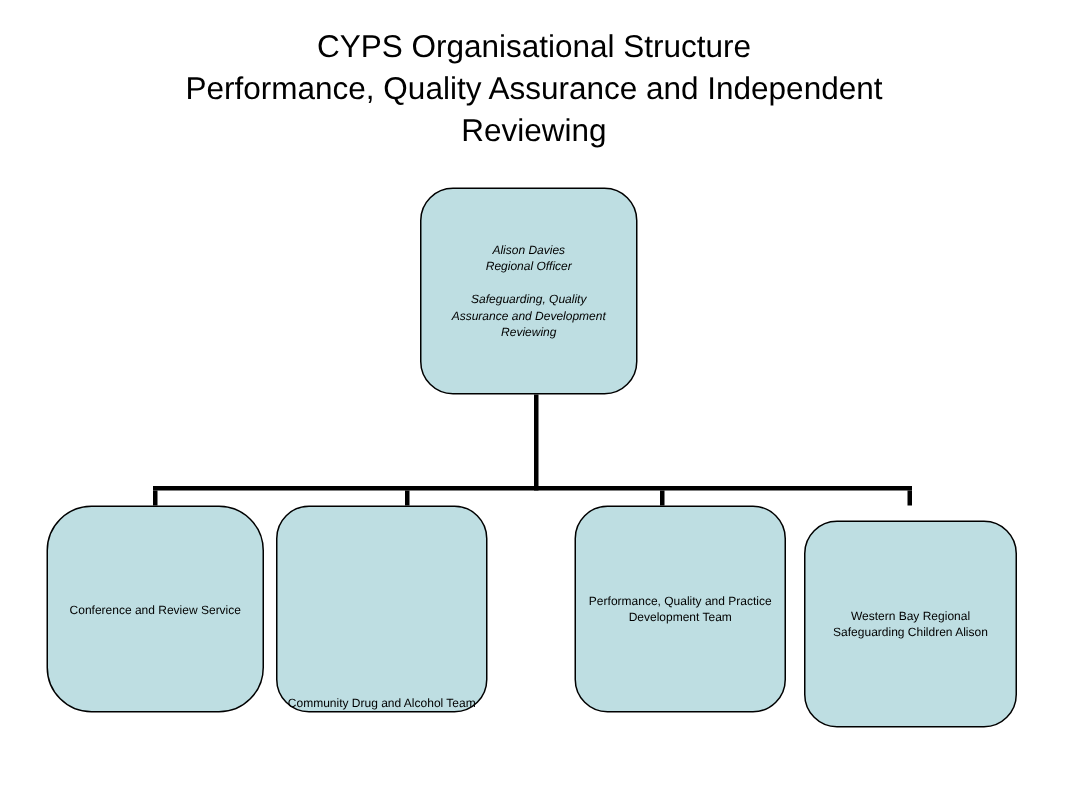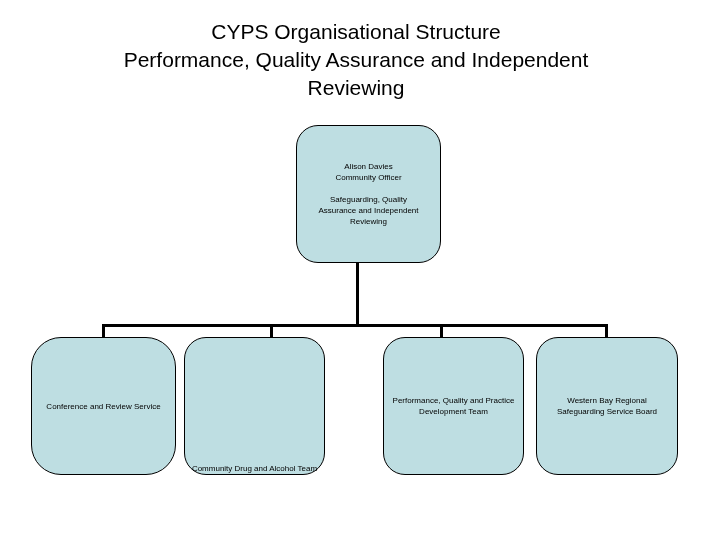--- a/index.html
+++ b/index.html
@@ -40,25 +40,25 @@
     display: flex;
     flex-direction: column;
     align-items: center;
     justify-content: center;
     text-align: center;
     font-size: 8px;
     line-height: 11px;
     color: var(--text);
     padding: 0 5px;
   }
-  .node-root   { left: 296px; top: 125px; width: 145px; height: 138px; }
+  .node-root   { left: 280px; top: 125px; width: 145px; height: 138px; font-style: italic; }
   .node-child1 { left: 31px;  top: 337px; width: 145px; height: 138px; border-radius: 30px; }
   .node-child2 { left: 184px; top: 337px; width: 141px; height: 138px; justify-content: flex-end; }
   .node-child3 { left: 371px; top: 337px; width: 141px; height: 138px; margin-left: 12px; }
-  .node-child4 { left: 536px; top: 337px; width: 142px; height: 138px; }
+  .node-child4 { left: 536px; top: 347px; width: 142px; height: 138px; }
   .node .spacer { height: 11px; }
   .connector { position: absolute; background: var(--connector); }
   .riser { left: 356px; top: 263px; width: 3px; height: 64px; }
   .hbar  { left: 102px; top: 324px; width: 506px; height: 3px; }
   .stub  { top: 327px; width: 3px; height: 10px; }
   .stub1 { left: 102px; }
   .stub2 { left: 270px; }
   .stub3 { left: 440px; }
   .stub4 { left: 605px; }
 </style>
@@ -75,40 +75,40 @@
 
   <div class="connector riser"></div>
   <div class="connector hbar"></div>
   <div class="connector stub stub1"></div>
   <div class="connector stub stub2"></div>
   <div class="connector stub stub3"></div>
   <div class="connector stub stub4"></div>
 
   <div class="node node-root">
     <div>Alison Davies</div>
-    <div>Community Officer</div>
+    <div>Regional Officer</div>
     <div class="spacer"></div>
     <div>Safeguarding, Quality</div>
-    <div>Assurance and Independent</div>
+    <div>Assurance and Development</div>
     <div>Reviewing</div>
   </div>
 
   <div class="node node-child1">
     <div>Conference and Review Service</div>
     <div></div>
   </div>
 
   <div class="node node-child2">
     <div>Community Drug and Alcohol Team</div>
     <div></div>
   </div>
 
   <div class="node node-child3">
     <div>Performance, Quality and Practice</div>
     <div>Development Team</div>
   </div>
 
   <div class="node node-child4">
     <div>Western Bay Regional</div>
-    <div>Safeguarding Service Board</div>
+    <div>Safeguarding Children Alison</div>
   </div>
 
 </div>
 
 </body></html>

